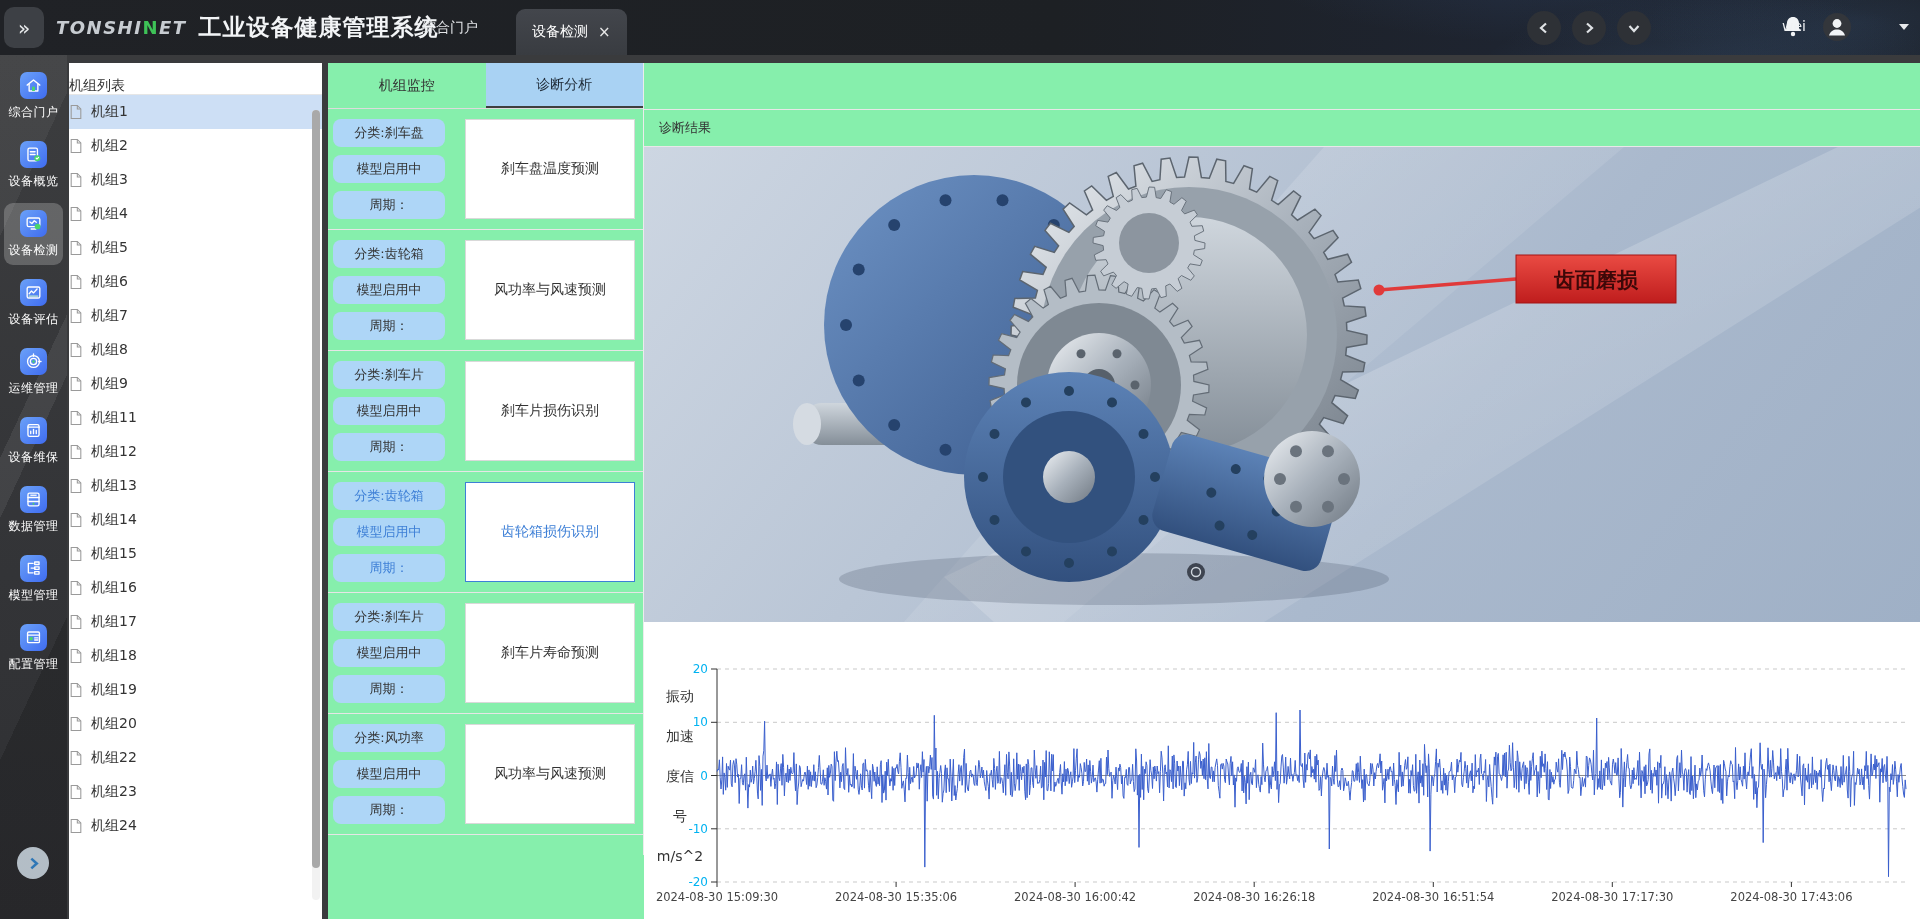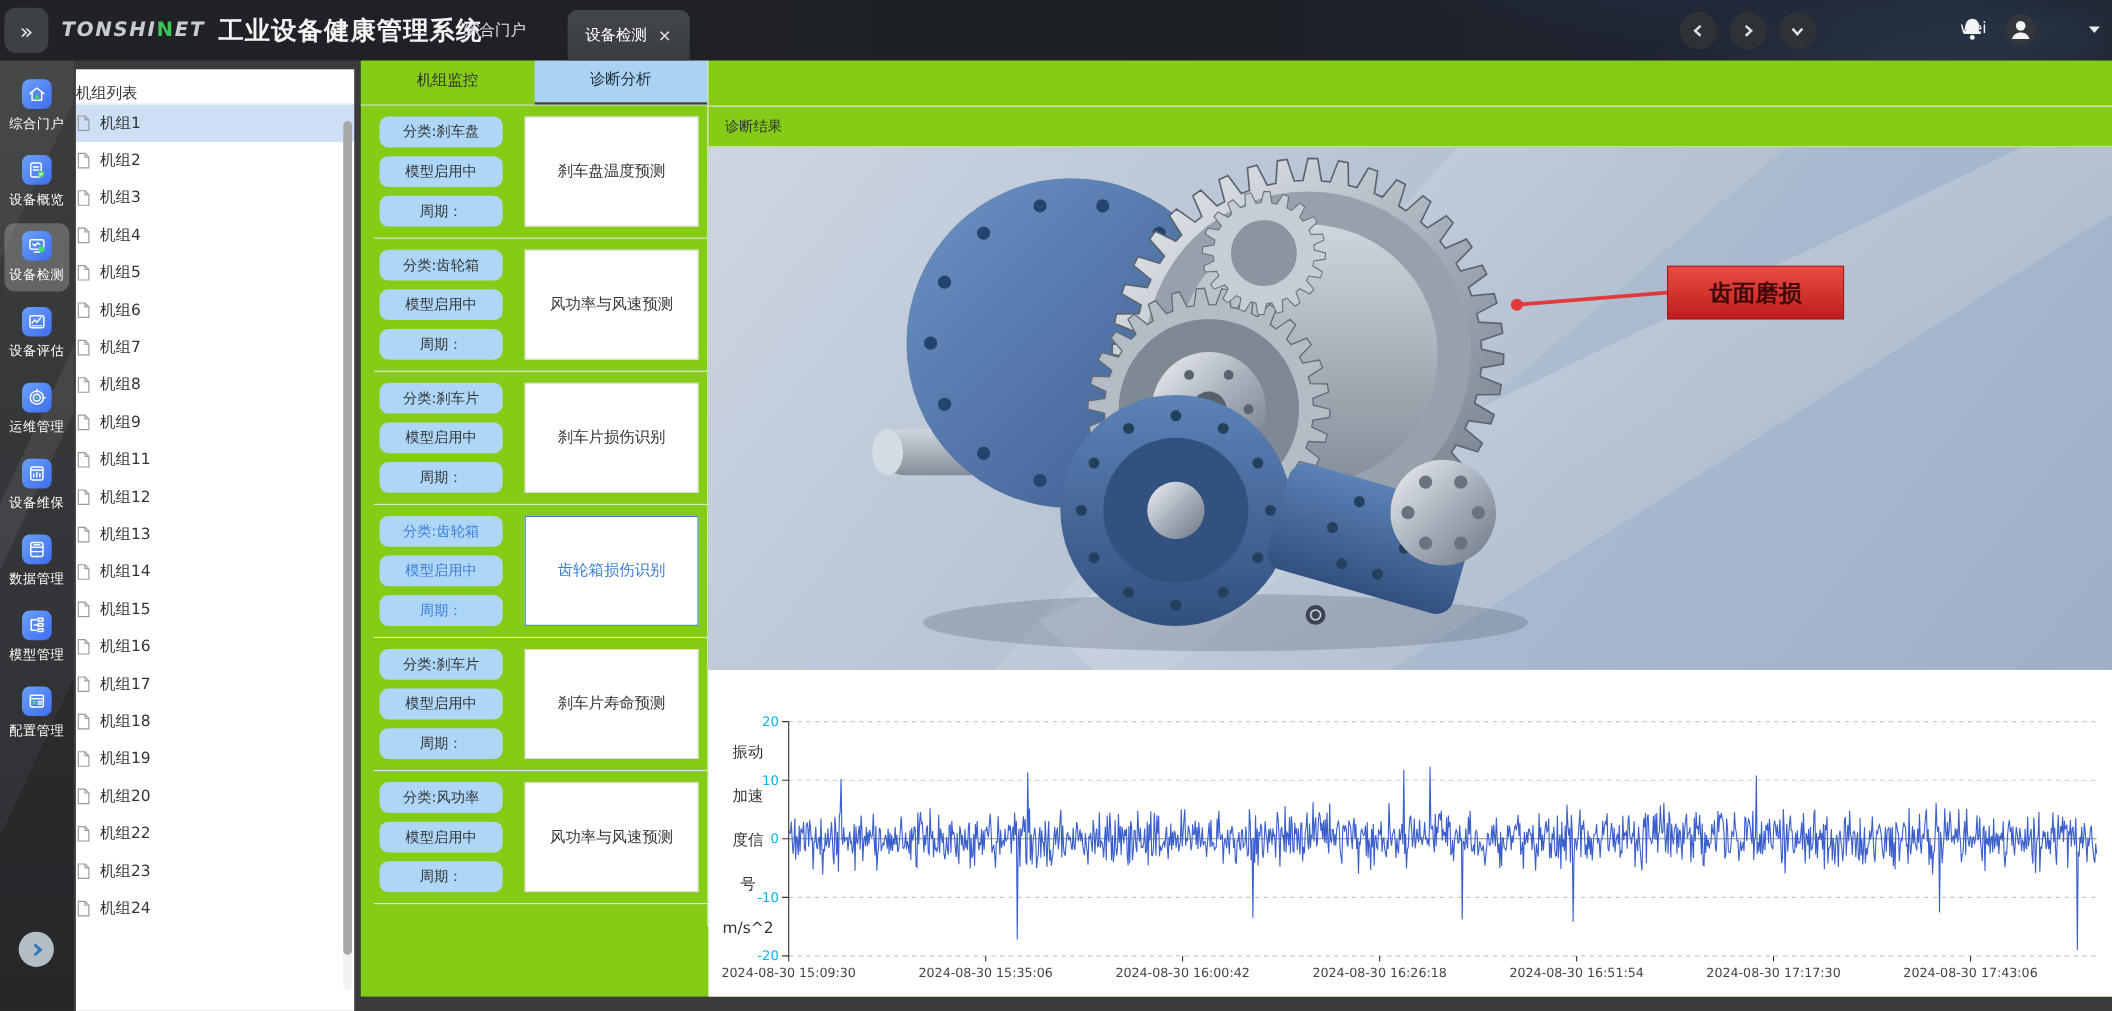--- a/index.html
+++ b/index.html
@@ -61,29 +61,29 @@
     border-bottom:1px solid #e6e6e6; }
   .unit-list { position:relative; height:811px; overflow:hidden; }
   .unit-item { height:34px; display:flex; align-items:center; gap:8px;
     font-size:14px; color:#333; cursor:pointer; }
   .unit-item.selected { background:#cddff5; }
   .unit-scrollbar { position:absolute; right:2px; top:47px; width:8px; height:790px;
     background:#f2f2f2; border-radius:4px; }
   .unit-thumb { position:absolute; left:0; top:0; width:8px; height:758px; background:#a9a9a9; border-radius:4px; cursor:pointer; }
 
   
-  .content { position:absolute; left:328px; top:50px; width:1592px; height:856px; background:#84cc16; z-index:3; }
+  .content { position:absolute; left:328px; top:63px; width:1592px; height:856px; background:#86efac; z-index:3; }
 
   
   .models-col { position:absolute; left:0; top:0; width:315px; height:856px; }
   .tab-row { display:flex; height:46px; border-bottom:1px solid #dcdcdc; }
   .m-tab { flex:1; display:flex; align-items:center; justify-content:center;
     font-size:14px; color:#333; cursor:pointer; }
   .m-tab.active { background:#a9d2f3; color:#1e2a36; border-bottom:2px solid #3f3f3f; }
-  .group { display:flex; padding:10px 8px 10px 5px; border-bottom:1px solid #e6e6e6; height:121px;margin-left:12px; }
+  .group { display:flex; padding:10px 8px 10px 5px; border-bottom:1px solid #e6e6e6; height:121px; }
   .pill-col { width:122px; display:flex; flex-direction:column; justify-content:space-between; }
   .pill { width:112px; height:28px; background:#aed6f7; border-radius:8px;
     display:flex; align-items:center; justify-content:center; font-size:13px; color:#333; cursor:pointer; }
   .group.selected .pill { color:#3d7fd6; }
   .name-card { flex:1; margin-left:10px; border:1px solid #d9d9d9; border-radius:0;
     display:flex; align-items:center; justify-content:center; font-size:14px; color:#333;
     background:#fff; cursor:pointer; }
   .group.selected .name-card { border:1px solid #3d7fd6; color:#3d7fd6; }
 
   

